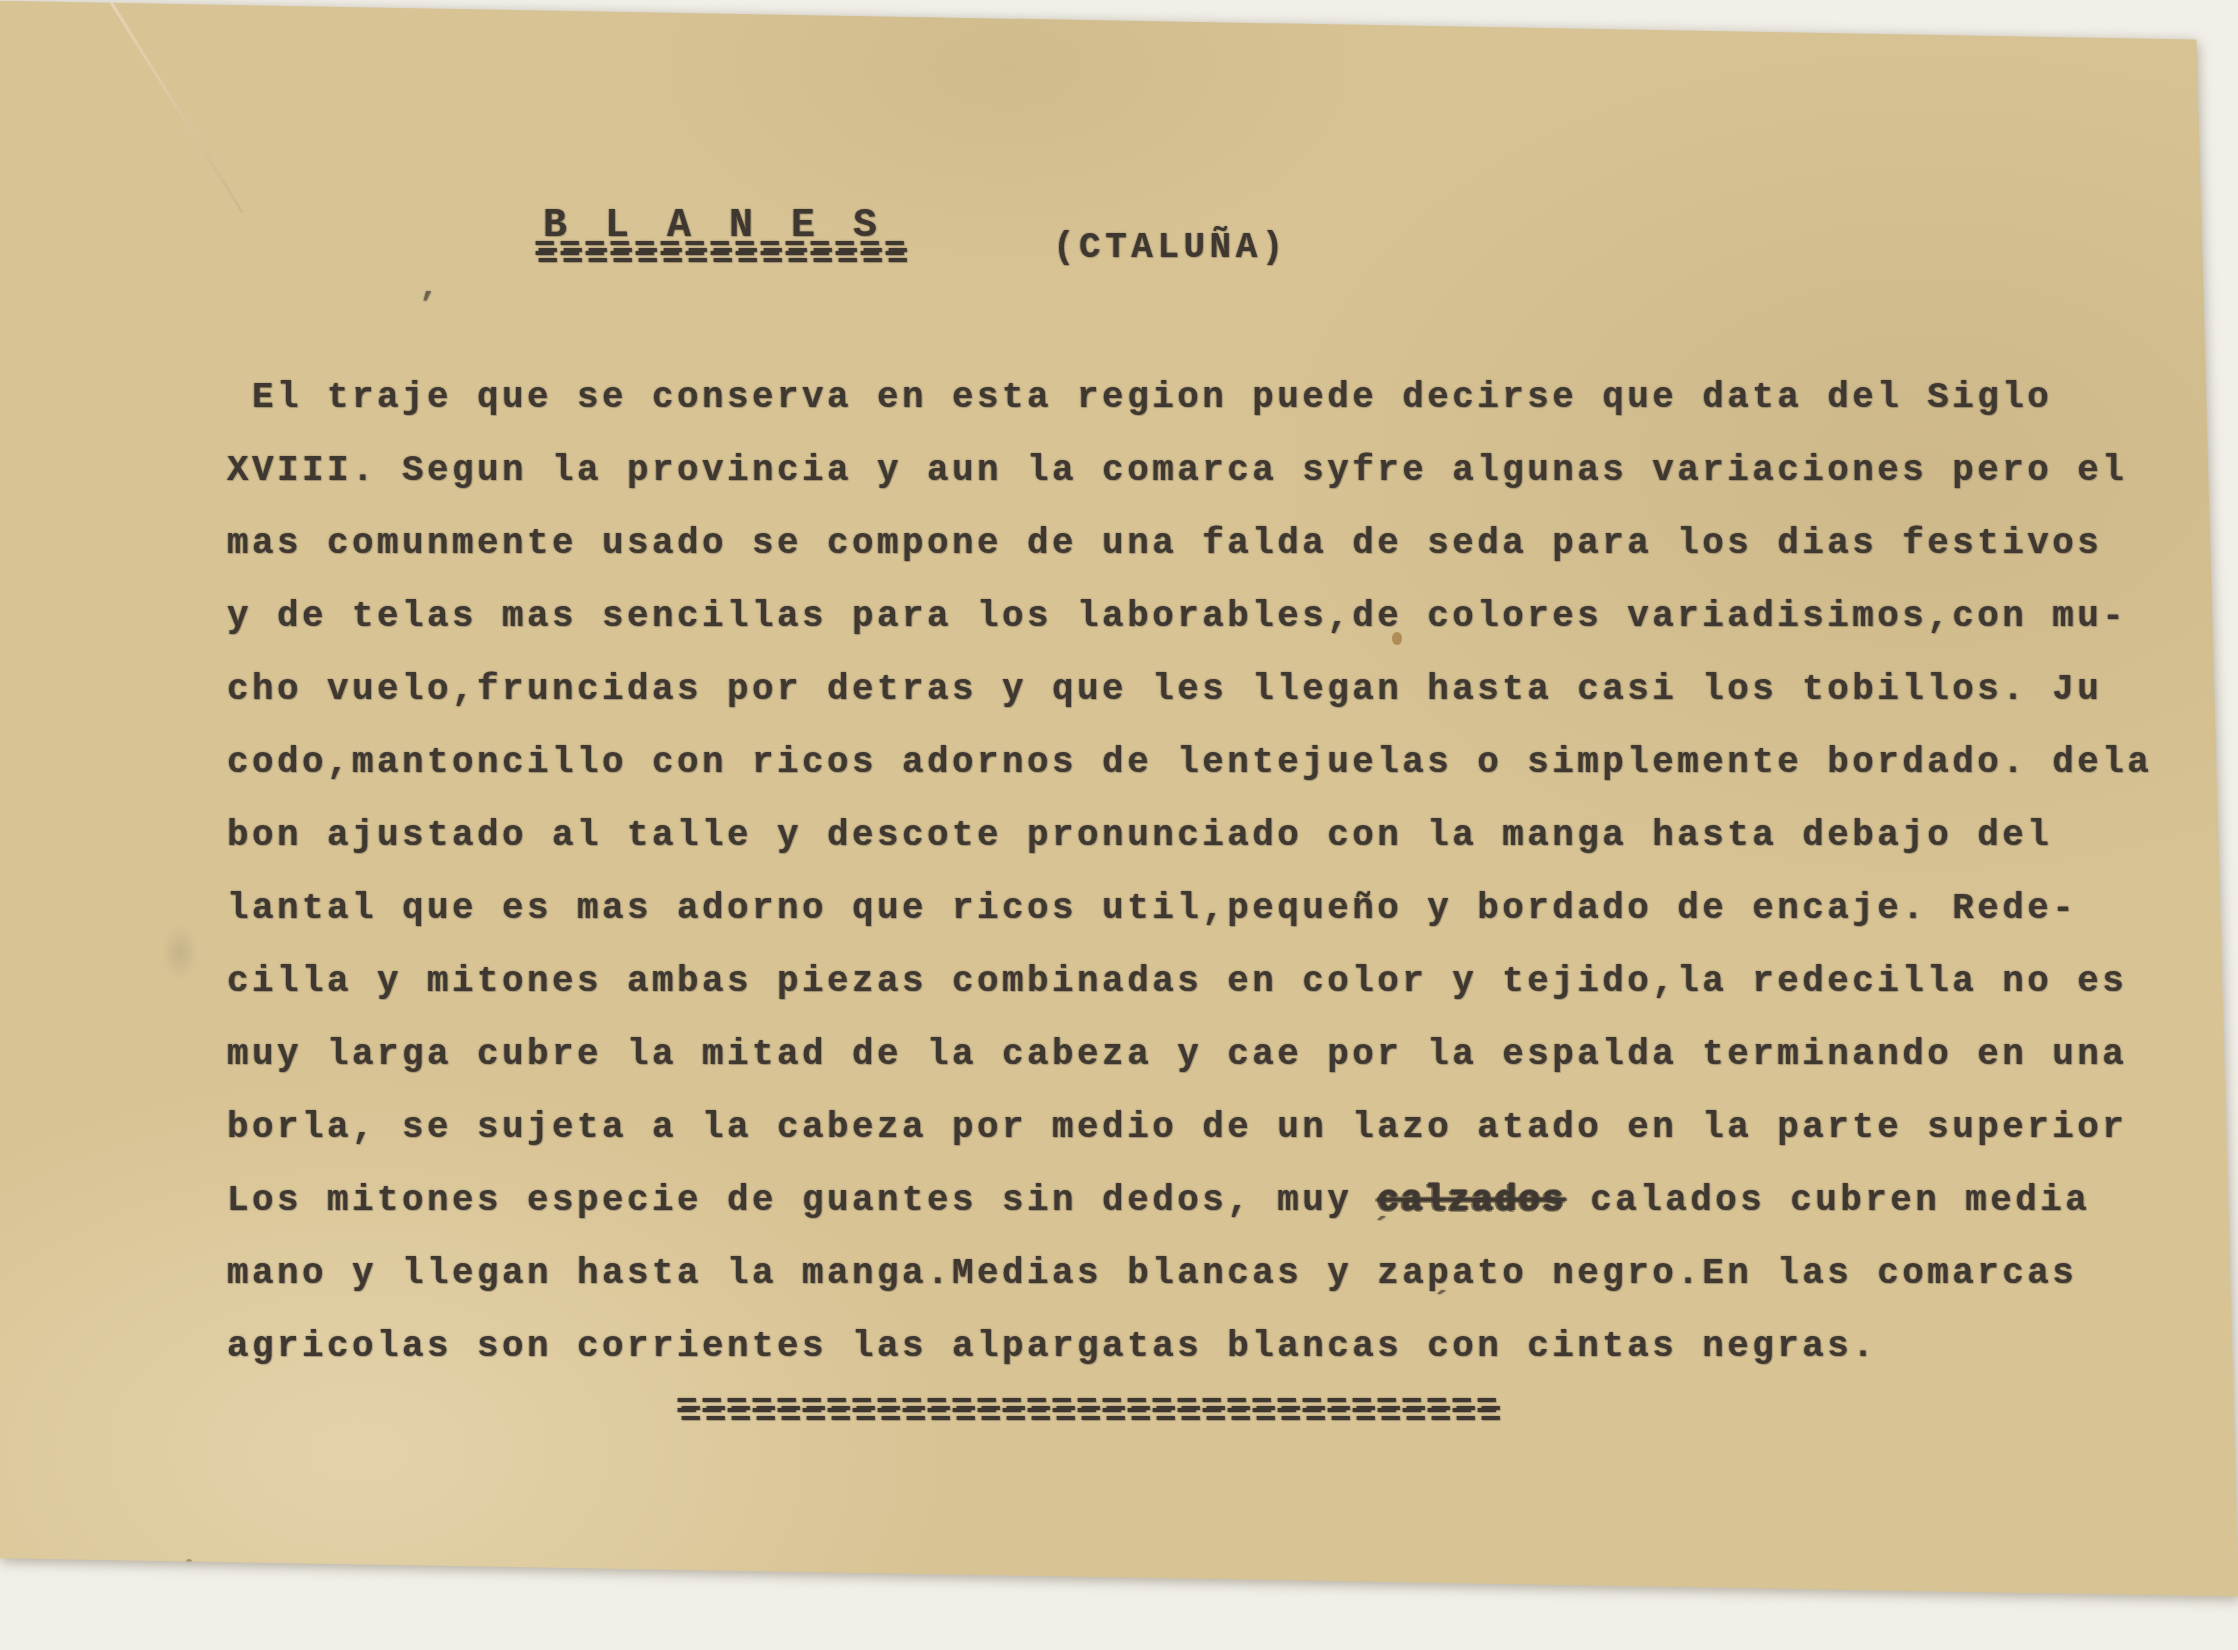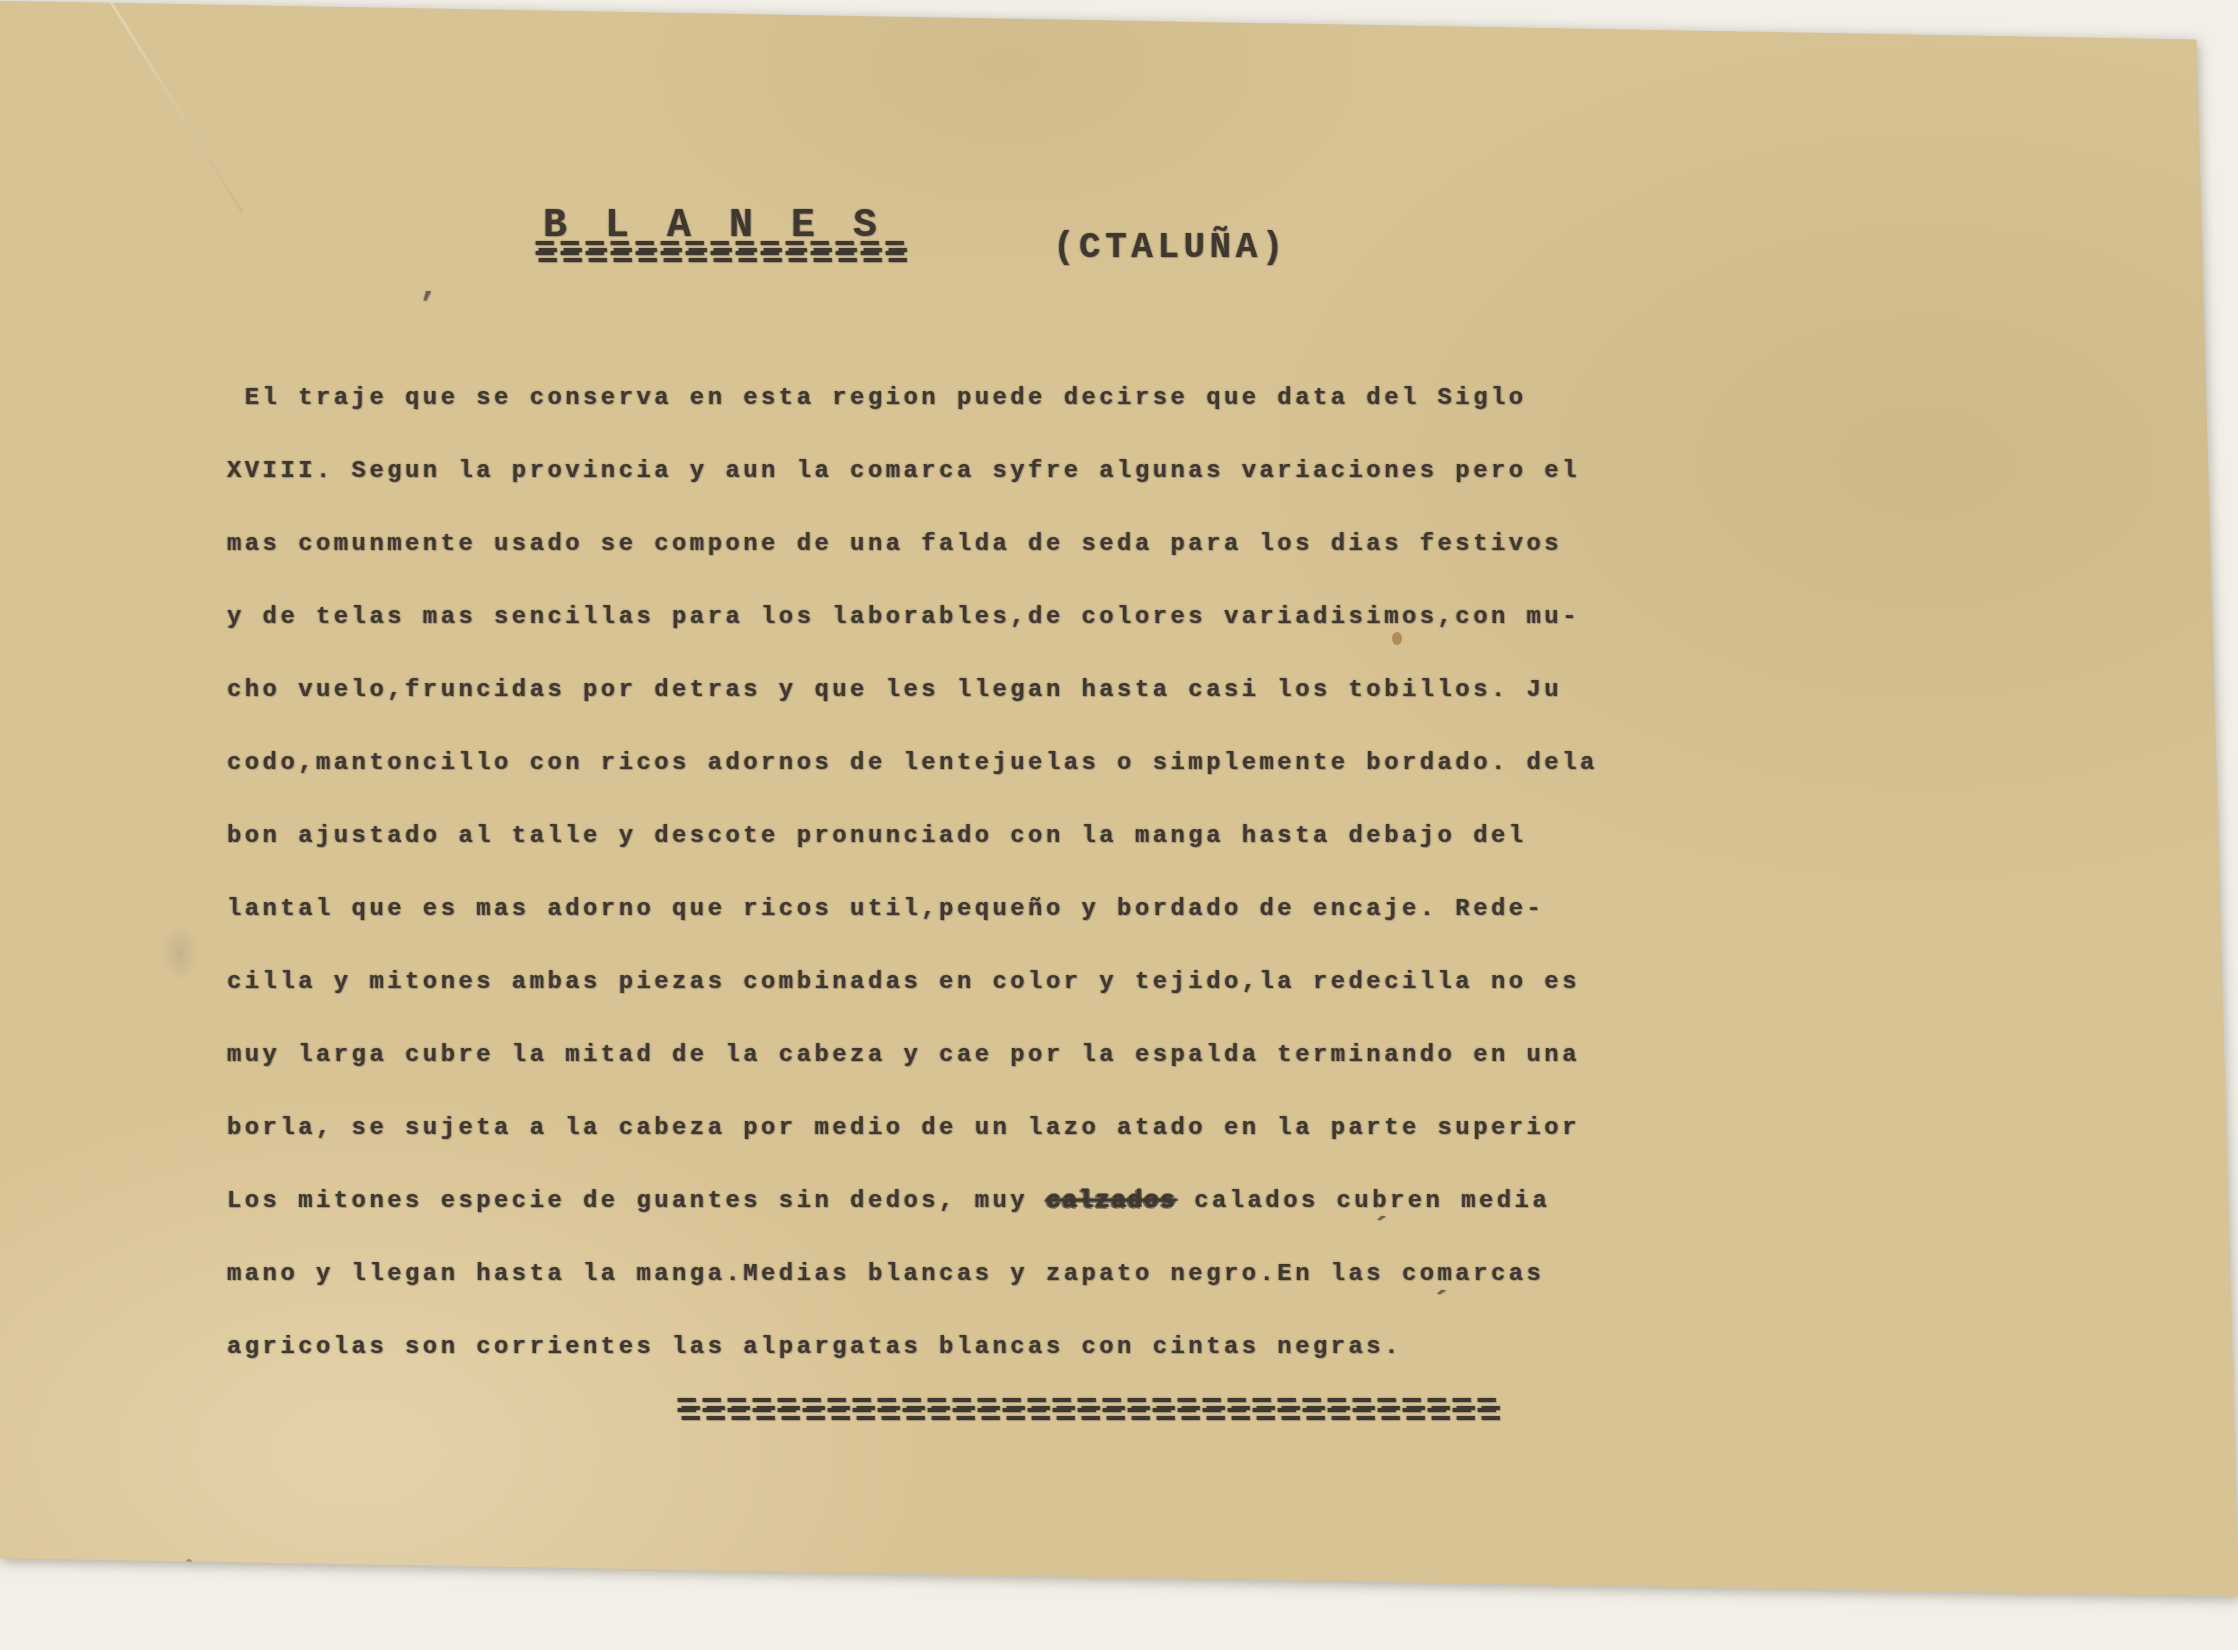--- a/index.html
+++ b/index.html
@@ -83,21 +83,21 @@
     top: 227px;
     font-size: 36px;
     letter-spacing: 4.5px;
     white-space: pre;
   }
 
   .body-text {
     position: absolute;
     left: 227px;
     top: 361px;
-    font-size: 24px;
+    font-size: 36px;
     letter-spacing: 3.4px;
   }
   .body-text .line {
     height: 73px;
     line-height: 73px;
     white-space: pre;
   }
   .struck {
     position: relative;
     text-decoration: line-through;

